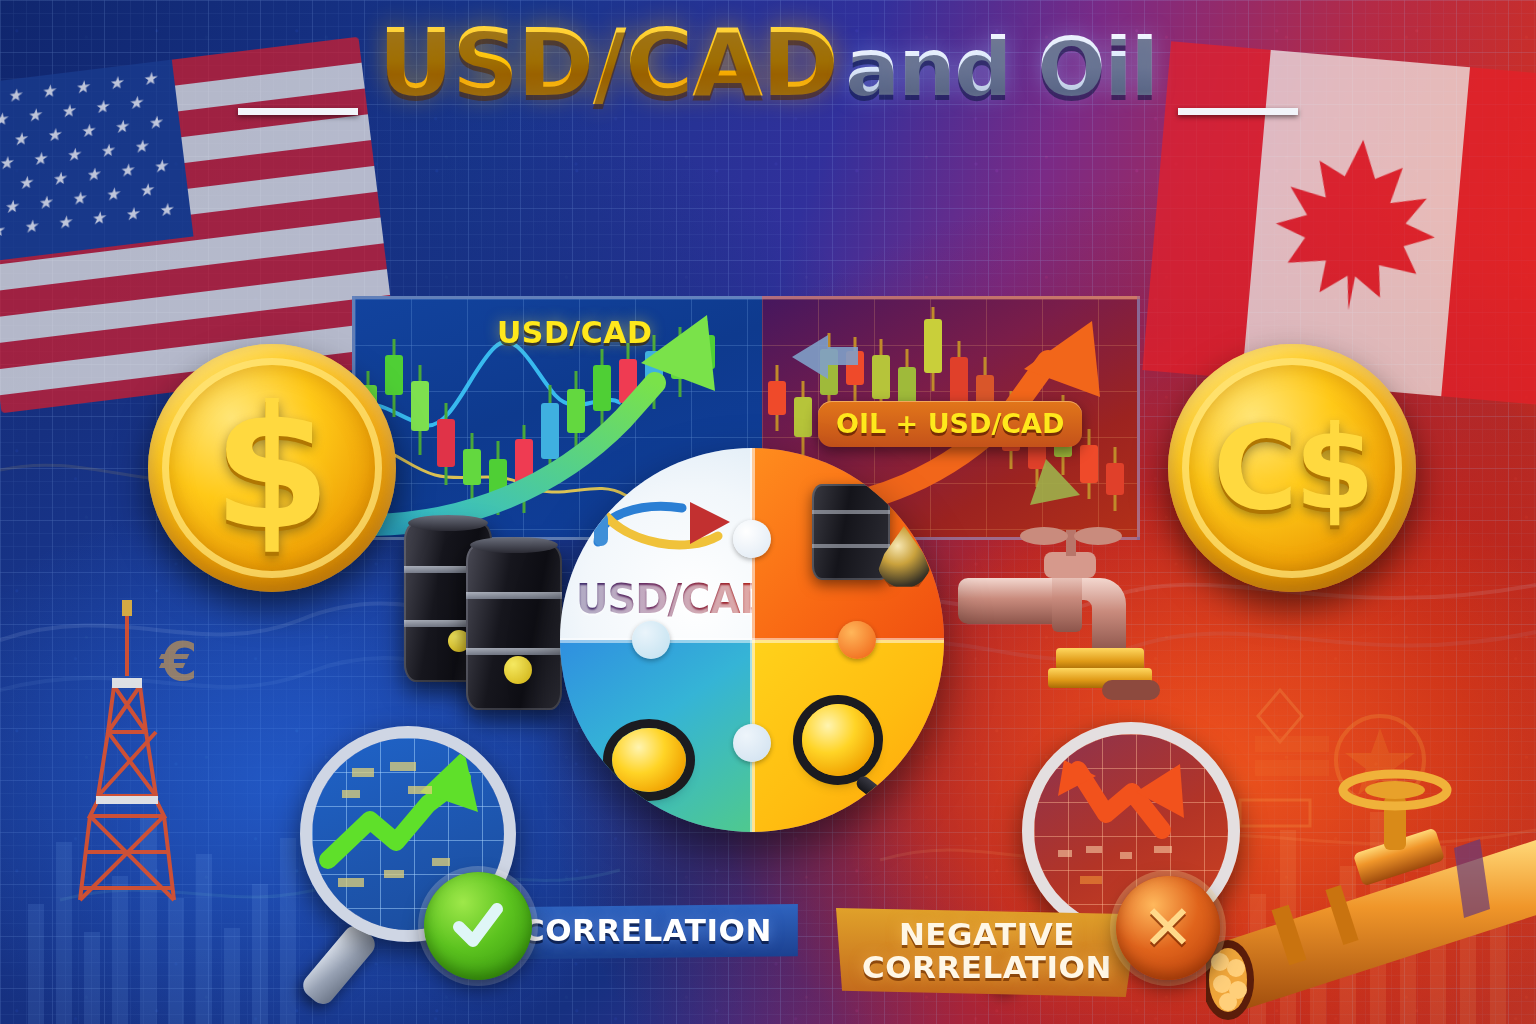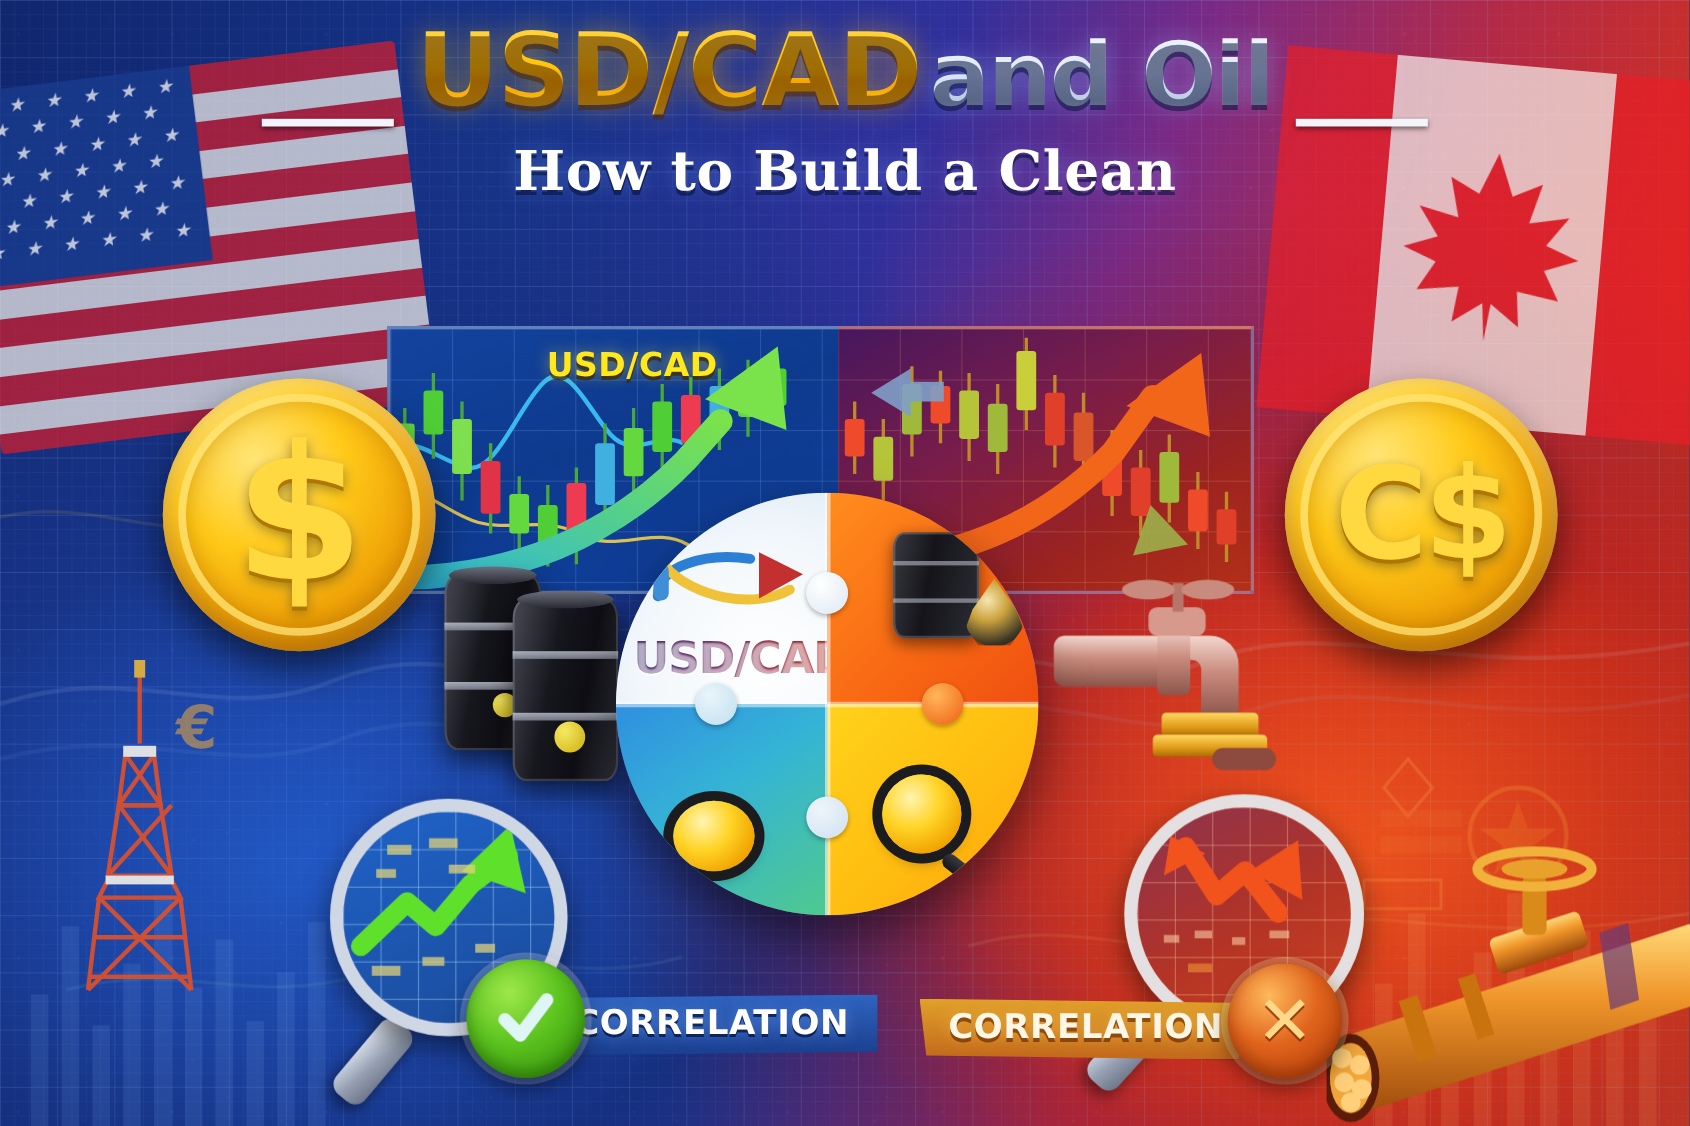--- a/index.html
+++ b/index.html
@@ -53,21 +53,21 @@
   .us-stripes{ position:absolute; inset:0;
     background:repeating-linear-gradient(180deg,#c8202e 0 26px,#f2eee9 26px 52px); border-radius:4px;}
   .us-canton{ position:absolute; left:0; top:0; width:53%; height:54%; background:#1d3c87; }
   .us-canton i{ position:absolute; color:#fff; font-size:17px; line-height:1; }
   .ca-white{ position:absolute; inset:0; background:#f4f0ec; border-radius:4px; }
   .ca-band{ position:absolute; top:0; bottom:0; width:25%; background:#d8232a; }
   .ca-band.l{ left:0; } .ca-band.r{ right:0; }
   .ca-leaf{ position:absolute; left:50%; top:50%; transform:translate(-50%,-50%); }
 
   
-  .title-wrap{ position:absolute; left:0; right:0; top:18px; text-align:center; z-index:40; }
+  .title-wrap{ position:absolute; left:0; right:0; top:18px; text-align:center; z-index:40;text-decoration:underline; }
   .title-main{
     font-size:92px; font-weight:900; letter-spacing:-1px; line-height:1;
     font-family:"DejaVu Sans", sans-serif; display:inline-block; white-space:nowrap;
   }
   .t-gold{
     color:#FFC400;
     background:linear-gradient(180deg,#ffe168 0%,#ffc60b 48%,#f0a000 60%,#ffd94a 100%);
     -webkit-background-clip:text; background-clip:text; -webkit-text-fill-color:transparent;
     text-shadow:0 5px 0 rgba(80,40,0,.55), 0 0 26px rgba(255,190,0,.45);
     padding-right:8px;
@@ -347,21 +347,20 @@
     </svg>
   </div>
 
   <div class="title-wrap">
     <div class="rule l"></div>
     <div class="rule r"></div>
     <div class="title-main">
       <span class="t-gold">USD/CAD</span><span class="t-white">and Oil</span>
     </div>
     <div class="subtitle">
-      <div>How to Build a Clean</div>
     </div>
   </div>
 
   <div class="panel panel-l">
     <div class="panel-grid"></div>
     <svg width="410" height="244" viewBox="0 0 410 244" style="position:absolute;inset:0">
 
       <path d="M0,150 C30,140 50,168 80,176 C110,184 140,170 170,186 C205,205 240,178 270,196 C305,216 340,190 410,208" fill="none" stroke="#ffd94a" stroke-width="3" opacity=".85"></path>
 
       <path d="M0,108 C26,98 44,120 70,126 C96,132 116,70 140,48 C162,28 180,74 200,96 C222,120 244,92 266,104" fill="none" stroke="#3fd0ff" stroke-width="4" opacity=".85"></path>
@@ -441,20 +440,21 @@
           <line x1="327" x2="327" y1="130" y2="200" stroke="#c08a2a" stroke-width="3"></line>
           <rect x="318" y="146" width="18" height="38" rx="3" fill="#ef4a2a"></rect>
           <line x1="353" x2="353" y1="148" y2="212" stroke="#c08a2a" stroke-width="3"></line>
           <rect x="344" y="164" width="18" height="32" rx="3" fill="#e0402a"></rect>
         </g>
       <path d="M20,214 C110,208 186,178 250,112 L286,62" fill="none" stroke="#f2661a" stroke-width="22" stroke-linecap="round"></path>
       <path d="M330,22 L338,98 L262,70 Z" fill="#f2661a"></path>
       <path d="M30,58 L66,36 L66,48 L96,48 L96,66 L66,66 L66,80 Z" fill="#7fa0c8" opacity=".9"></path>
       <path d="M284,160 L318,196 L268,206 Z" fill="#9db04a" opacity=".9"></path>
     </svg>
+    <div class="oil-badge">OIL + USD/CAD</div>
   </div>
 
   <div class="coin coin-usd">
     <span>$</span>
   </div>
   <div class="coin coin-cad">
     <span>C$</span>
   </div>
 
   <div class="barrels">
@@ -575,20 +575,21 @@
     </div>
   </div>
   <div class="badge-circ badge-no">
     <span>✕</span>
   </div>
 
   <div class="corr corr-pos">
     <div>CORRELATION</div>
   </div>
   <div class="corr corr-neg">
+    <div>NEGATIVE</div>
     <div>CORRELATION</div>
   </div>
 
   <svg class="pipe-big" width="340" height="290" viewBox="0 0 340 290">
     <defs>
       <linearGradient id="cp" x1="0" y1="0" x2="0" y2="1">
         <stop offset="0%" stop-color="#ffd877"></stop>
           <stop offset="38%" stop-color="#f0962a"></stop>
         <stop offset="100%" stop-color="#9d4a0c"></stop>
       </linearGradient>

